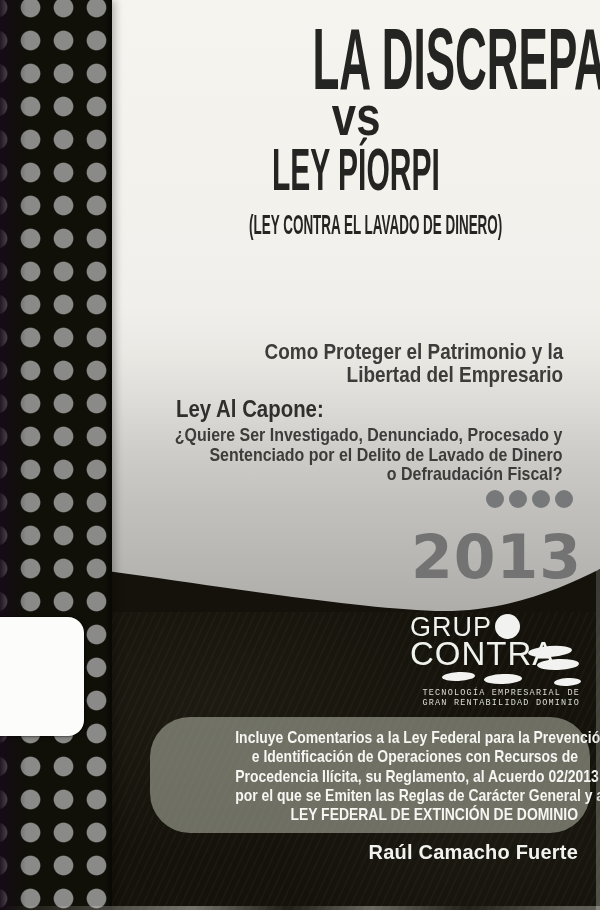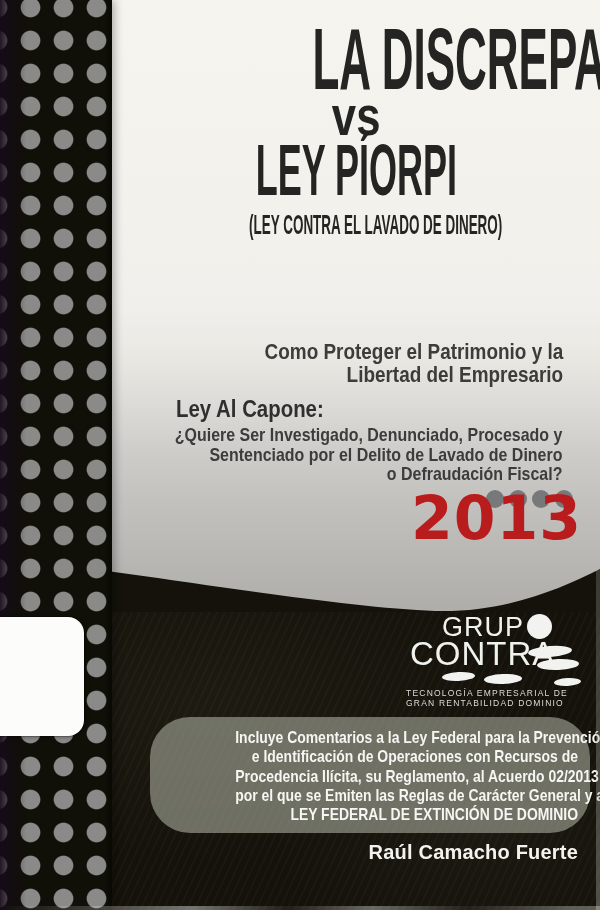--- a/index.html
+++ b/index.html
@@ -45,21 +45,21 @@
     box-shadow:0 0 0 1px rgba(0,0,0,0.18), 1px 1px 4px rgba(0,0,0,0.35);
   }
   
   .title-block{position:absolute;left:112px;right:0;top:20px;text-align:center;color:#242422;z-index:5;}
   .t-line{font-weight:bold;white-space:nowrap;}
   .t-line>span{display:inline-block;transform:scaleX(0.50);transform-origin:50% 50%;}
   .t1{font-size:88px;line-height:78px;}
   .t2{font-size:88px;line-height:68px;}
   .tvs{font-size:56px;line-height:36px;}
   .tvs>span{transform:scaleX(0.78);}
-  .t3{font-size:72px;line-height:72px;}
+  .t3{font-size:60px;line-height:72px;}
   .tsub{font-size:28px;line-height:38px;}
   .tsub>span{transform:scaleX(0.48);}
   
   .protect{
     position:absolute;right:37px;top:341px;text-align:right;z-index:5;
     font-size:22px;line-height:22.5px;font-weight:bold;color:#3c3c3a;
     white-space:nowrap;transform:scaleX(0.86);transform-origin:100% 0;
   }
   .capone{
     position:absolute;left:176px;top:395px;z-index:5;
@@ -68,36 +68,36 @@
   }
   .question{
     position:absolute;right:38px;top:425px;text-align:right;z-index:5;
     font-size:19px;line-height:19.5px;font-weight:bold;color:#3c3c3a;
     white-space:nowrap;transform:scaleX(0.84);transform-origin:100% 0;
   }
   
   .year-dots{position:absolute;left:486px;top:490px;display:flex;gap:5px;z-index:5;}
   .year-dot{width:18px;height:18px;border-radius:50%;background:#77787a;}
   .year{
-    position:absolute;right:18px;top:487px;z-index:5;
+    position:absolute;right:18px;top:526px;z-index:5;
     font-family:"DejaVu Sans",sans-serif;font-size:60px;line-height:62px;
-    font-weight:bold;letter-spacing:1px;color:#b91c1c;
+    font-weight:bold;letter-spacing:1px;color:#737373;
   }
   
   .logo{position:absolute;right:18px;top:612px;width:172px;height:100px;color:#f0f2ee;z-index:5;}
-  .logo-grupo{text-align:right;padding-right:30px;font-size:27px;line-height:30px;letter-spacing:1px;white-space:nowrap;}
+  .logo-grupo{padding-right:30px;font-size:27px;line-height:30px;letter-spacing:1px;white-space:nowrap;}
   .disc{display:inline-block;width:25px;height:25px;border-radius:50%;background:#f2f2f0;vertical-align:-3px;margin-left:3px;}
   .logo-tegra{text-align:right;padding-right:48px;margin-top:-3px;font-size:33px;line-height:30px;letter-spacing:1px;white-space:nowrap;}
   .ell{position:absolute;background:#f2f2f0;border-radius:50%;}
   .e1{left:118px;top:34px;width:44px;height:11px;transform:rotate(-4deg);}
   .e2{left:127px;top:47px;width:42px;height:11px;transform:rotate(-2deg);}
   .e3{left:32px;top:60px;width:33px;height:9px;transform:rotate(-3deg);}
   .e4{left:74px;top:62px;width:38px;height:10px;transform:rotate(-2deg);}
   .e5{left:144px;top:66px;width:27px;height:8px;transform:rotate(-3deg);}
-  .logo-tagline{position:absolute;top:76px;right:14px;text-align:left;font-size:8.5px;letter-spacing:1.2px;line-height:10px;color:#dcdcd8;white-space:nowrap;}
+  .logo-tagline{position:absolute;top:76px;right:2px;text-align:left;font-size:8.5px;letter-spacing:1.2px;line-height:10px;color:#dcdcd8;white-space:nowrap;font-family:Liberation Mono, monospace;}
   
   .legal{
     position:absolute;left:150px;top:717px;width:440px;height:116px;z-index:5;
     border-radius:40px;background:rgba(170,172,158,0.60);
     box-sizing:border-box;padding:11px 12px 0 10px;
   }
   .legal-inner{
     text-align:right;font-weight:bold;font-size:17px;line-height:19.3px;color:#f6f6f2;
     transform:scaleX(0.82);transform-origin:100% 0;white-space:nowrap;
   }

